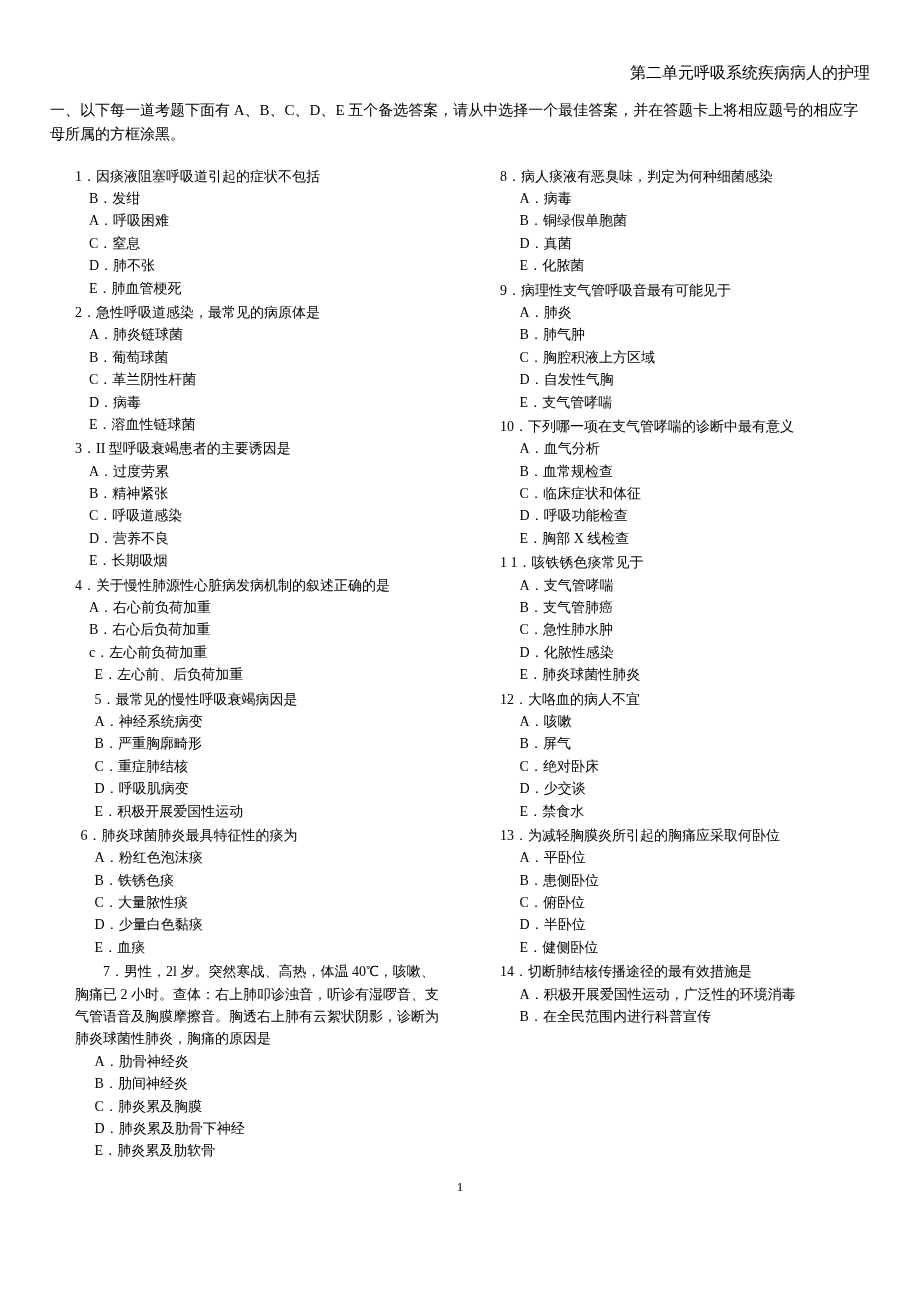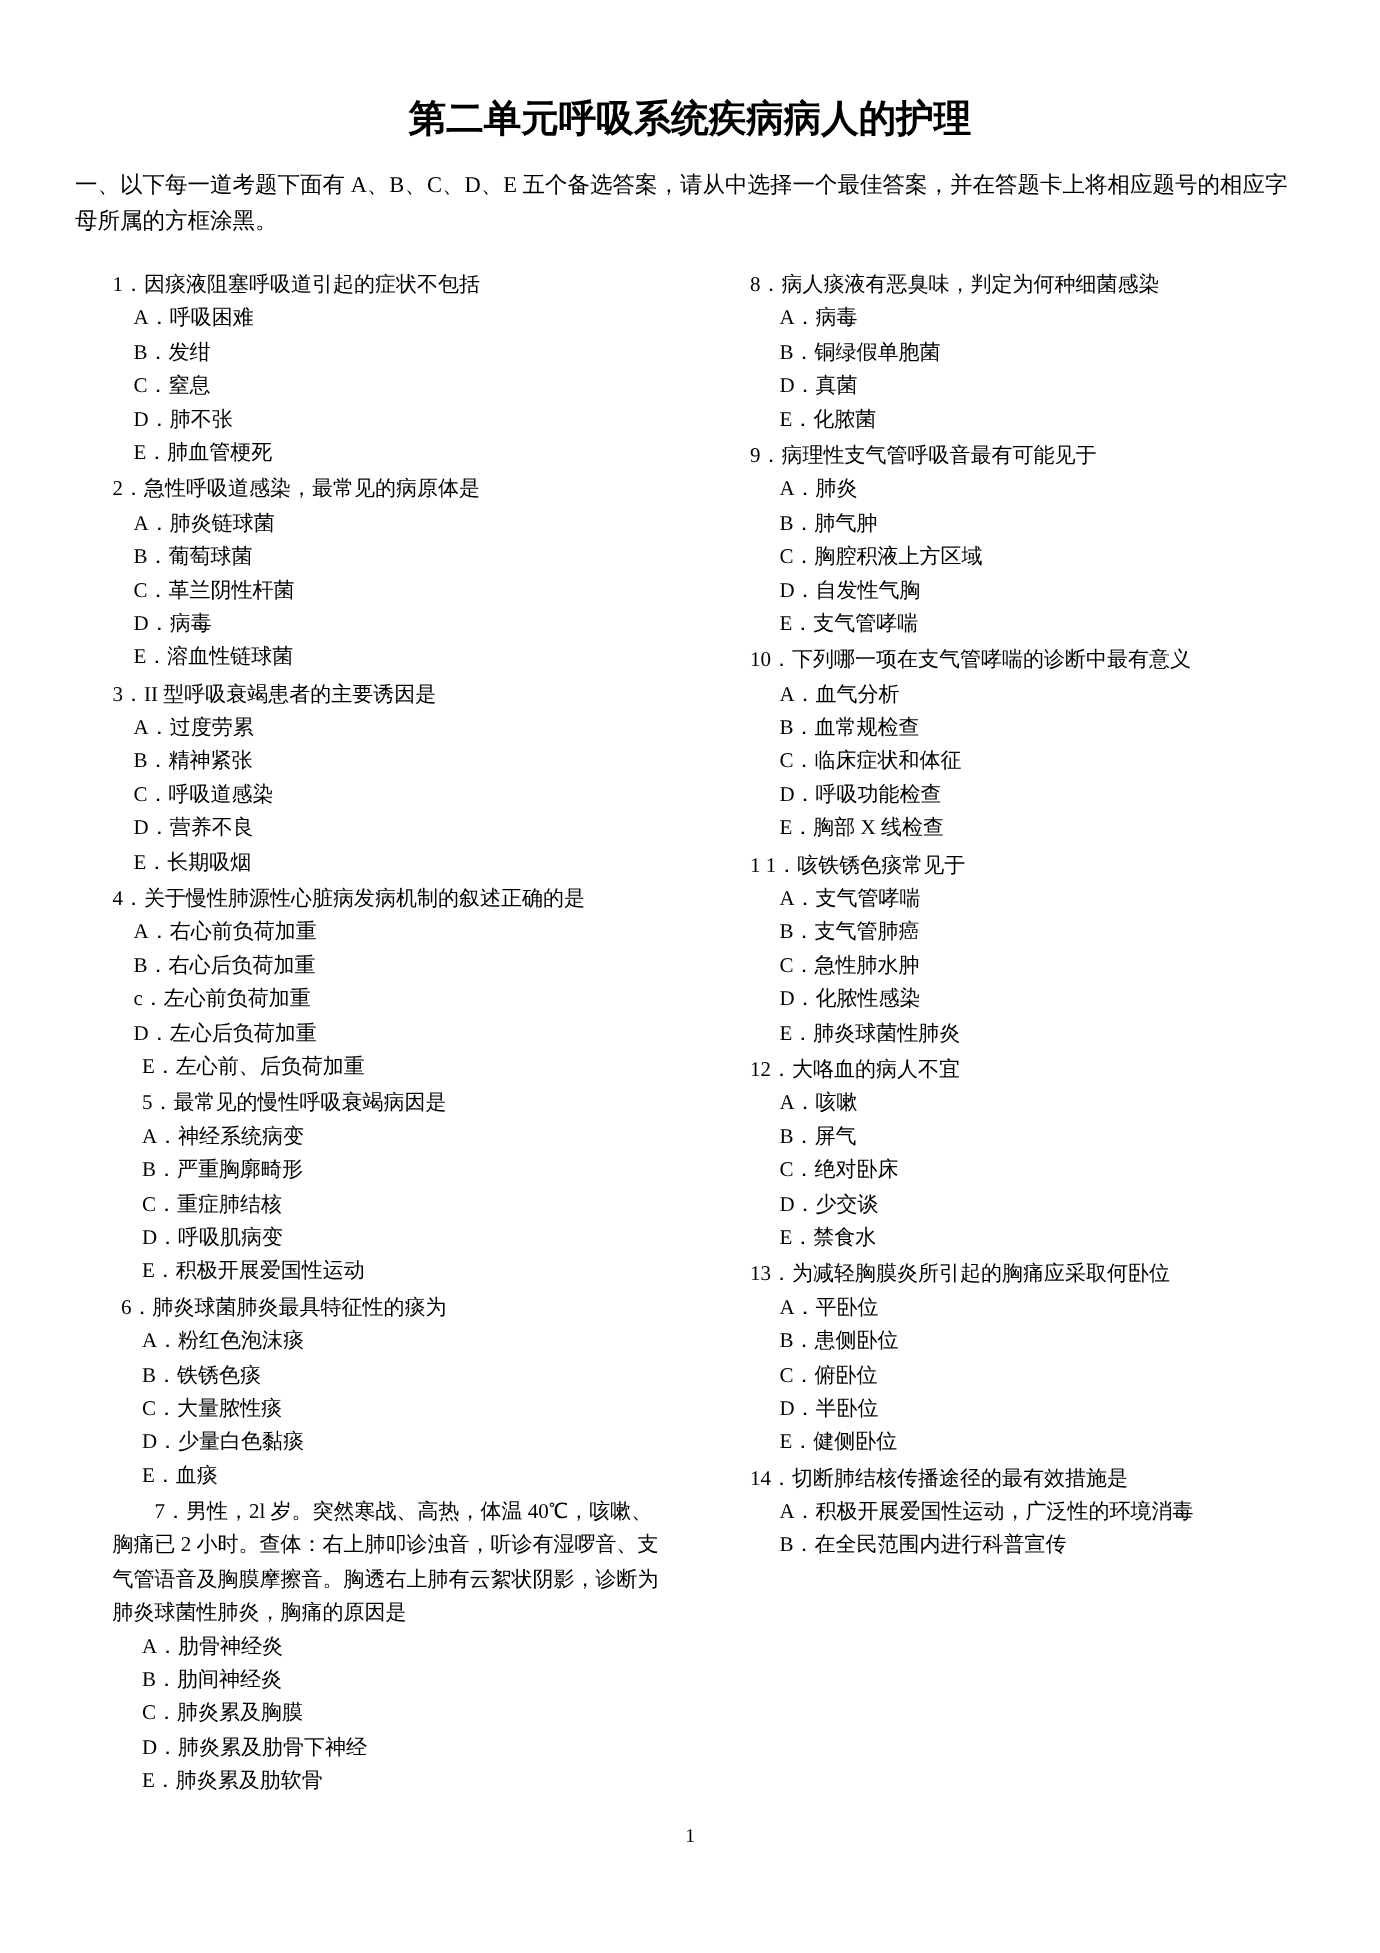--- a/index.html
+++ b/index.html
@@ -6,23 +6,23 @@
     font-family: "SimSun", "宋体", serif;
     font-size: 14px;
     line-height: 1.6;
     margin: 0;
     padding: 60px 50px 30px 50px;
     width: 820px;
     color: #000;
     background: #fff;
   }
   h1 {
-    text-align: center;
-    font-size: 25px;
-    font-weight: bold;
+    text-align: right;
+    font-size: 16px;
+    font-weight: normal;
     margin: 0 0 12px 0;
   }
   .instructions {
     font-size: 15px;
     margin-bottom: 20px;
   }
   .columns {
     column-count: 2;
     column-gap: 30px;
   }
@@ -44,22 +44,22 @@
 </head>
 <body>
 
 <h1>第二单元呼吸系统疾病病人的护理</h1>
 <div class="instructions">一、以下每一道考题下面有 A、B、C、D、E 五个备选答案，请从中选择一个最佳答案，并在答题卡上将相应题号的相应字母所属的方框涂黑。</div>
 
 <div class="columns">
 
   <div class="question">
     <div class="stem">1．因痰液阻塞呼吸道引起的症状不包括</div>
+    <div class="opt">B．发绀</div>
     <div class="opt">A．呼吸困难</div>
-    <div class="opt">B．发绀</div>
     <div class="opt">C．窒息</div>
     <div class="opt">D．肺不张</div>
     <div class="opt">E．肺血管梗死</div>
   </div>
 
   <div class="question">
     <div class="stem">2．急性呼吸道感染，最常见的病原体是</div>
     <div class="opt">A．肺炎链球菌</div>
     <div class="opt">B．葡萄球菌</div>
     <div class="opt">C．革兰阴性杆菌</div>
@@ -74,21 +74,20 @@
     <div class="opt">C．呼吸道感染</div>
     <div class="opt">D．营养不良</div>
     <div class="opt">E．长期吸烟</div>
   </div>
 
   <div class="question">
     <div class="stem">4．关于慢性肺源性心脏病发病机制的叙述正确的是</div>
     <div class="opt">A．右心前负荷加重</div>
     <div class="opt">B．右心后负荷加重</div>
     <div class="opt">c．左心前负荷加重</div>
-    <div class="opt">D．左心后负荷加重</div>
     <div class="indent-block">
       <div>E．左心前、后负荷加重</div>
     </div>
   </div>
 
   <div class="question indent-block">
     <div class="stem">5．最常见的慢性呼吸衰竭病因是</div>
     <div>A．神经系统病变</div>
     <div>B．严重胸廓畸形</div>
     <div>C．重症肺结核</div>

